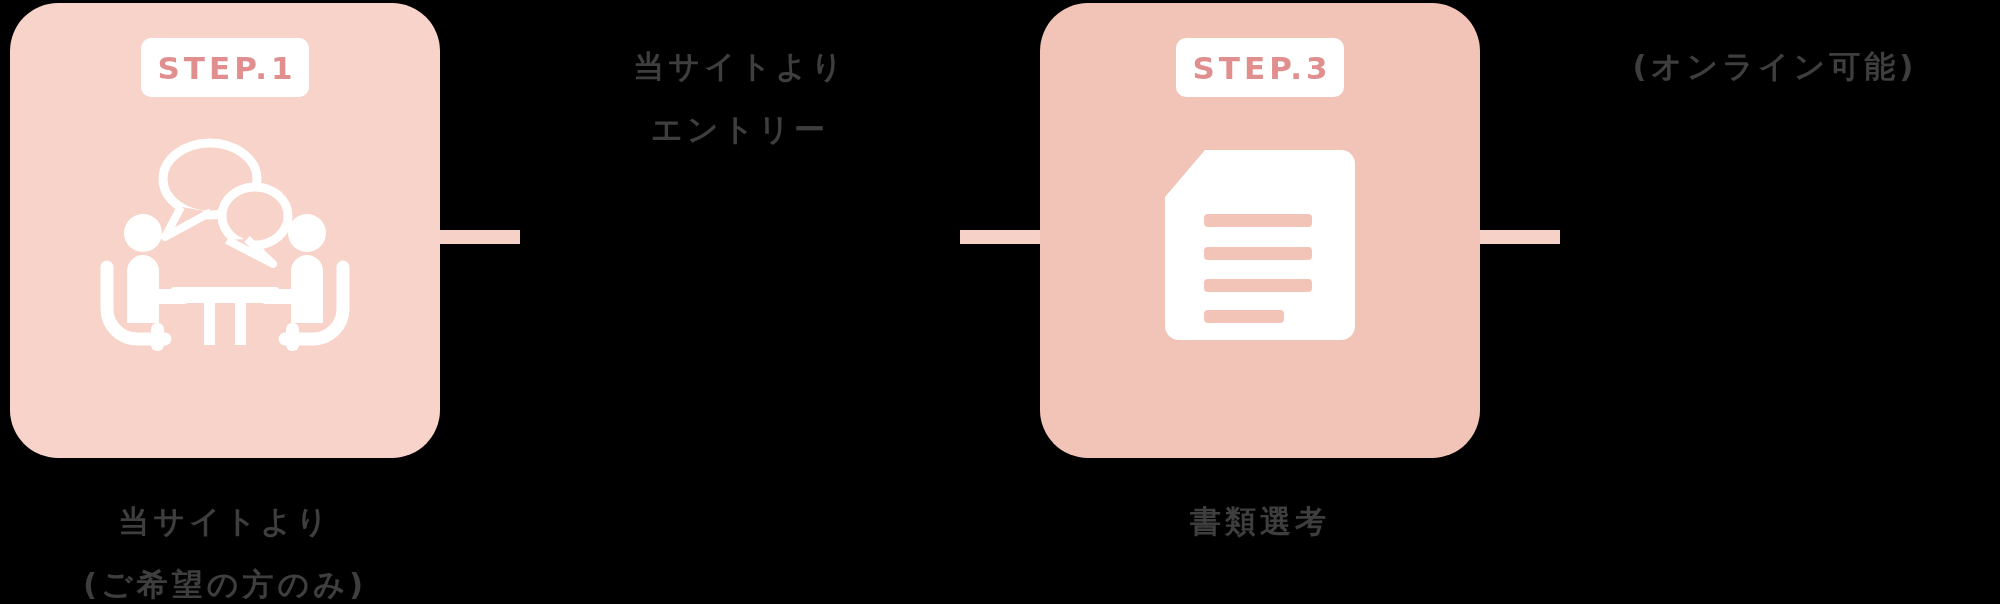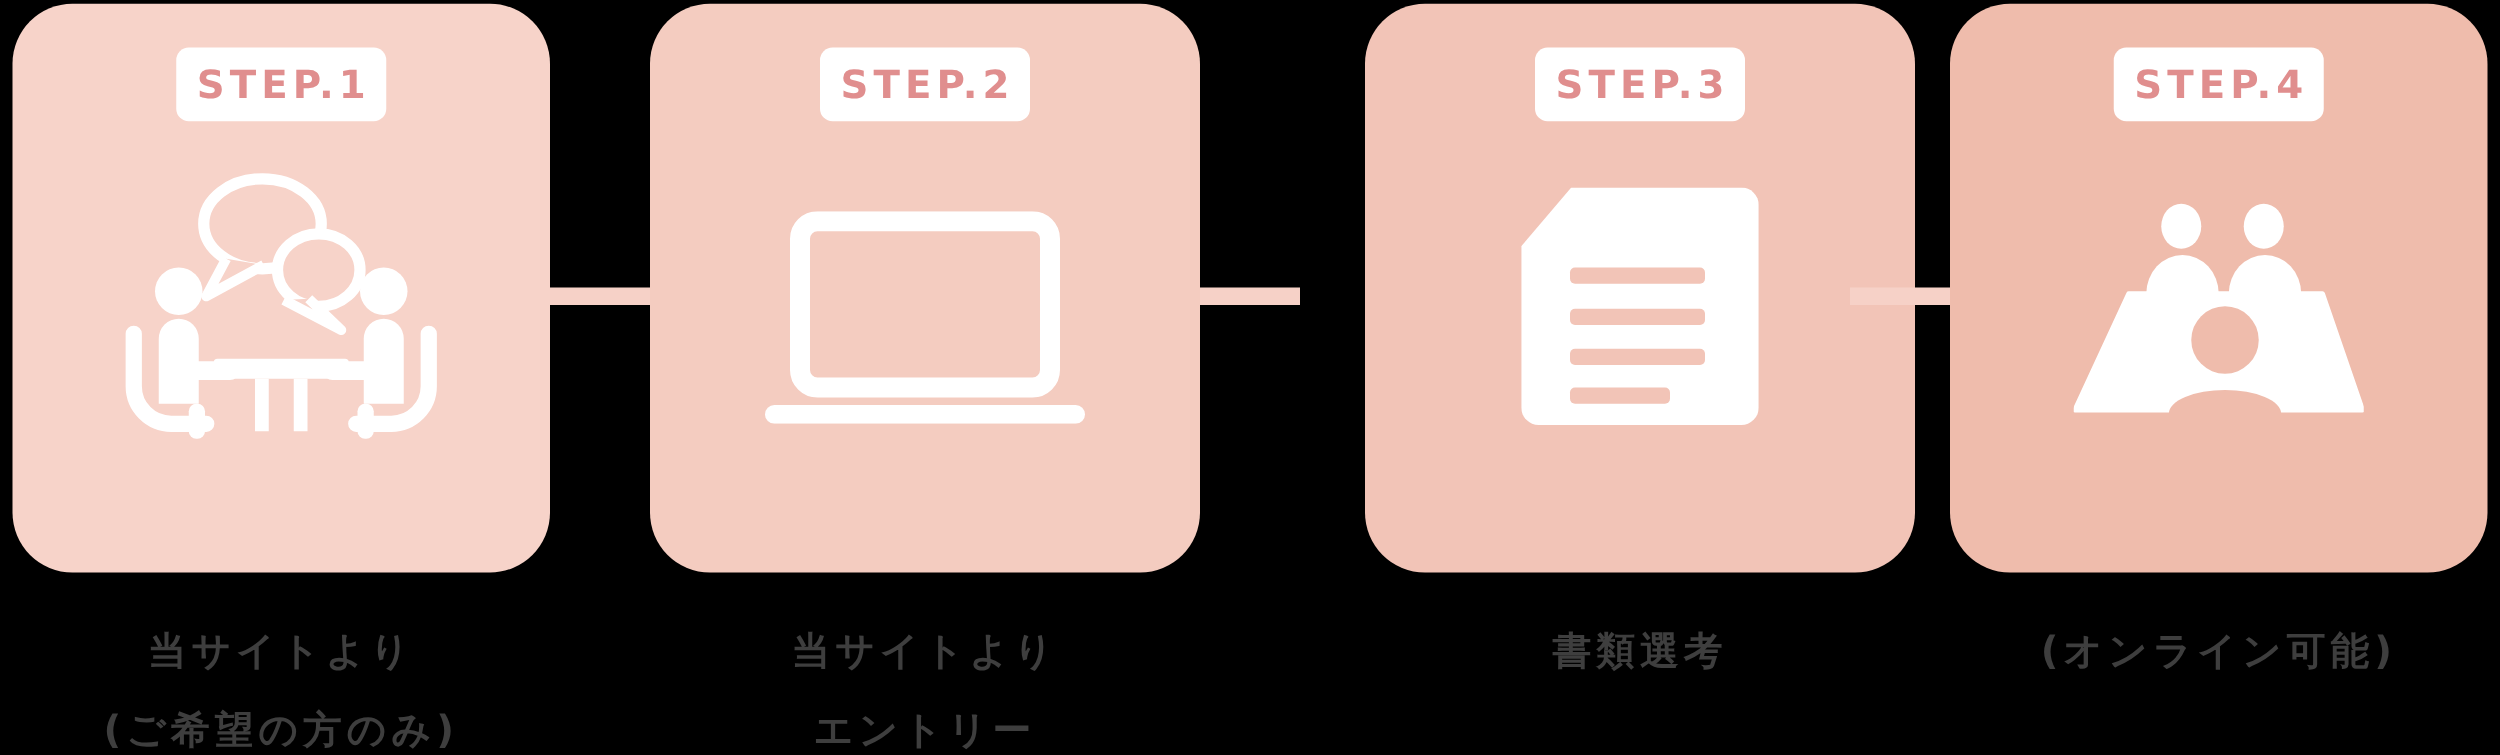--- a/index.html
+++ b/index.html
@@ -6,21 +6,21 @@
   body{
     width:2000px;height:604px;
     background:#000;
     overflow:hidden;
     font-family:"DejaVu Sans","Liberation Sans",sans-serif;
   }
   .flow{position:relative;width:2000px;height:604px;}
   .step{position:absolute;top:3px;display:flex;flex-direction:column;align-items:center;}
   .step1{left:10px;width:430px;}
   .step2{left:520px;width:440px;}
-  .step3{left:1072px;width:440px;padding-left:20px;}
+  .step3{left:1020px;width:440px;padding-left:20px;}
   .step4{left:1560px;width:430px;}
   .card{
     width:100%;height:455px;
     border-radius:48px;
     background:var(--card);
     display:flex;flex-direction:column;align-items:center;
   }
   .badge{
     margin-top:35px;
     width:168px;height:59px;
@@ -76,29 +76,20 @@
         </svg>
       </div>
     </div>
     <div class="label">
       <div>当サイトより</div>
       <div>(ご希望の方のみ)</div>
     </div>
   </div>
 
   <div class="step step2" style="--card: #F4CCC0;">
-    <div class="card">
-      <div class="badge">STEP.2</div>
-      <div class="icon-box">
-        <svg class="icon-laptop" width="256" height="170" viewBox="0 0 256 170" xmlns="http://www.w3.org/2000/svg">
-          <rect x="28" y="8" width="200" height="133" rx="14" fill="none" stroke="#fff" stroke-width="16"></rect>
-          <rect x="0" y="155" width="256" height="15" rx="7.5" fill="#fff"></rect>
-        </svg>
-      </div>
-    </div>
     <div class="label">
       <div>当サイトより</div>
       <div>エントリー</div>
     </div>
   </div>
 
   <div class="step step3" style="--card: #F2C4B7;">
     <div class="card">
       <div class="badge">STEP.3</div>
       <div class="icon-box">
@@ -111,34 +102,20 @@
         </svg>
       </div>
     </div>
     <div class="label">
       <div>書類選考</div>
       <div></div>
     </div>
   </div>
 
   <div class="step step4" style="--card: #EFBCAC;">
-    <div class="card">
-      <div class="badge">STEP.4</div>
-      <div class="icon-box">
-        <svg class="icon-interview" width="232" height="170" viewBox="0 0 232 170" xmlns="http://www.w3.org/2000/svg">
-          <ellipse cx="86" cy="19" rx="16" ry="18" fill="#fff"></ellipse>
-          <ellipse cx="152" cy="19" rx="16" ry="18" fill="#fff"></ellipse>
-          <path d="M58 73 a29 31 0 0 1 58 0 Z" fill="#fff"></path>
-          <path d="M124 73 a29 31 0 0 1 58 0 Z" fill="#fff"></path>
-          <path d="M44 73 H199 L231 166 H1 Z" fill="#fff" stroke="#fff" stroke-width="4" stroke-linejoin="round"></path>
-          <circle cx="121" cy="110" r="27" fill="var(--card)"></circle>
-          <path d="M76 169 a45 19 0 0 1 90 0 Z" fill="var(--card)"></path>
-        </svg>
-      </div>
-    </div>
     <div class="label">
       <div>(オンライン可能)</div>
     </div>
   </div>
 
   <div class="connector conn1"></div>
   <div class="connector conn2"></div>
   <div class="connector conn3"></div>
 
 </div>

